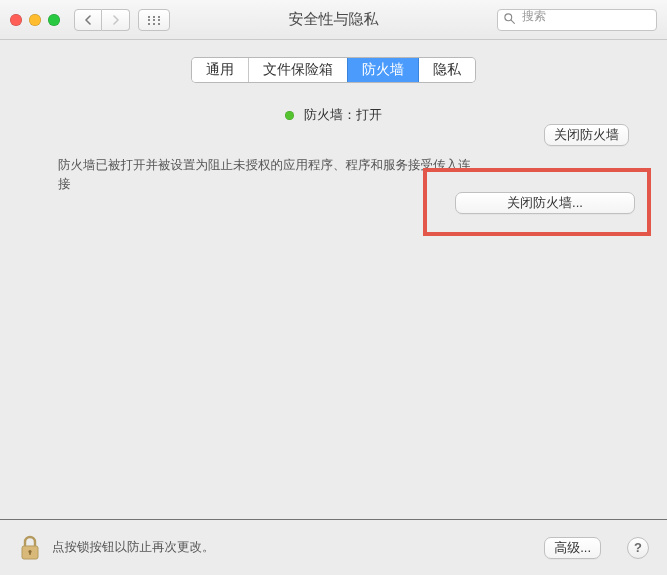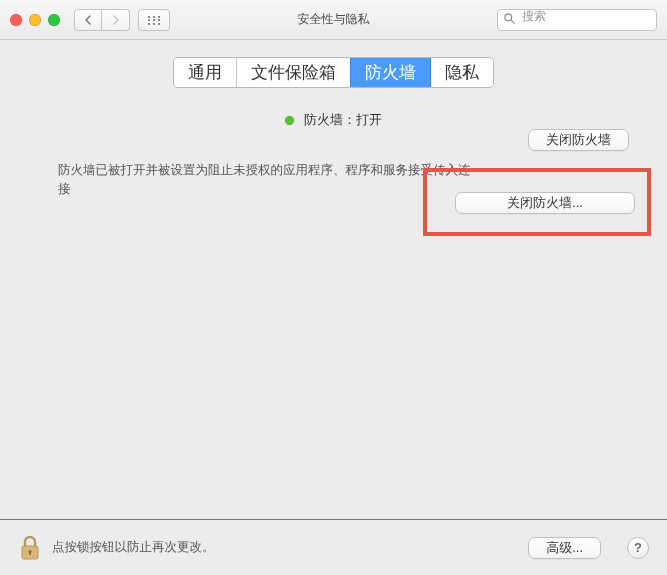--- a/index.html
+++ b/index.html
@@ -56,55 +56,55 @@
       radial-gradient(#8a8a8a 1px, transparent 1px);
     background-size:4px 4px;
     background-repeat:no-repeat;
     background-position:
       0 0, 5px 0, 10px 0, 14px 0,
       0 3.5px, 5px 3.5px, 10px 3.5px, 14px 3.5px,
       0 7px, 5px 7px, 10px 7px, 14px 7px;
   }
   .title-center {
     position:absolute; left:0; right:0; text-align:center;
-    font-size:12px; color:#4a4a4a; pointer-events:none;
+    font-size:15px; color:#4a4a4a; pointer-events:none;
   }
   .searchwrap { margin-left:auto; position:relative;}
   .searchinput {
     width:160px; height:22px; border-radius:4px;
     border:1px solid #c5c5c5; background:#fff;
     padding:0 8px 8px 24px; font-size:12px; color:#555;
     outline:none;
   }
   .searchinput::placeholder { color:#9b9b9b;}
   .search-icon {
     position:absolute; left:6px; top:4px; width:13px; height:13px;
     color:#8a8a8a; pointer-events:none;
   }
 
   
   .panel { padding: 18px 20px 0 20px; height: calc(575px - 40px - 56px); position:relative;}
 
   .tabbar { display:flex; justify-content:center; margin-bottom: 18px;}
   .tabs { display:flex; border-radius:4px; overflow:hidden; box-shadow:0 0 0 1px #b8b8b8;}
   .tab {
-    padding:3px 14px; font-size:17px; background:#fff; color:#333;
+    padding:3px 14px; font-size:14px; background:#fff; color:#333;
     border-right:1px solid #c7c7c7; cursor:pointer;
   }
   .tab:last-child { border-right:none;}
   .tab.active { background:#4a9bfc; color:#fff; border-right-color:#3b84db;}
   .tab.before-active { border-right-color:#3b84db;}
 
   .statusrow { display:flex; align-items:center; padding: 6px 18px 0 18px; flex-direction: column;}
   .status-left { display:flex; align-items:center; gap:10px;}
   .status-dot { width:9px; height:9px; border-radius:50%; background:#55c32f; box-shadow:inset 0 0 0 .5px rgba(0,0,0,.2);}
   .status-text { font-size:13px; color:#333;}
 
   .mac-btn {
-    height:22px; padding:0 17px; border-radius:7px;
+    height:22px; padding:0 9px; border-radius:7px;
     background:linear-gradient(#ffffff,#f4f4f4);
     border:1px solid #c0c0c0; color:#333; font-size:13px;
     cursor:pointer; white-space:nowrap;
     box-shadow:0 1px 0 rgba(0,0,0,.03);
   }
   .btn-right { margin-left:auto;}
 
   .desc { padding: 10px 18px 0 38px; font-size:12.5px; color:#555; line-height:1.5; max-width:480px;}
 
   .highlight-box {

